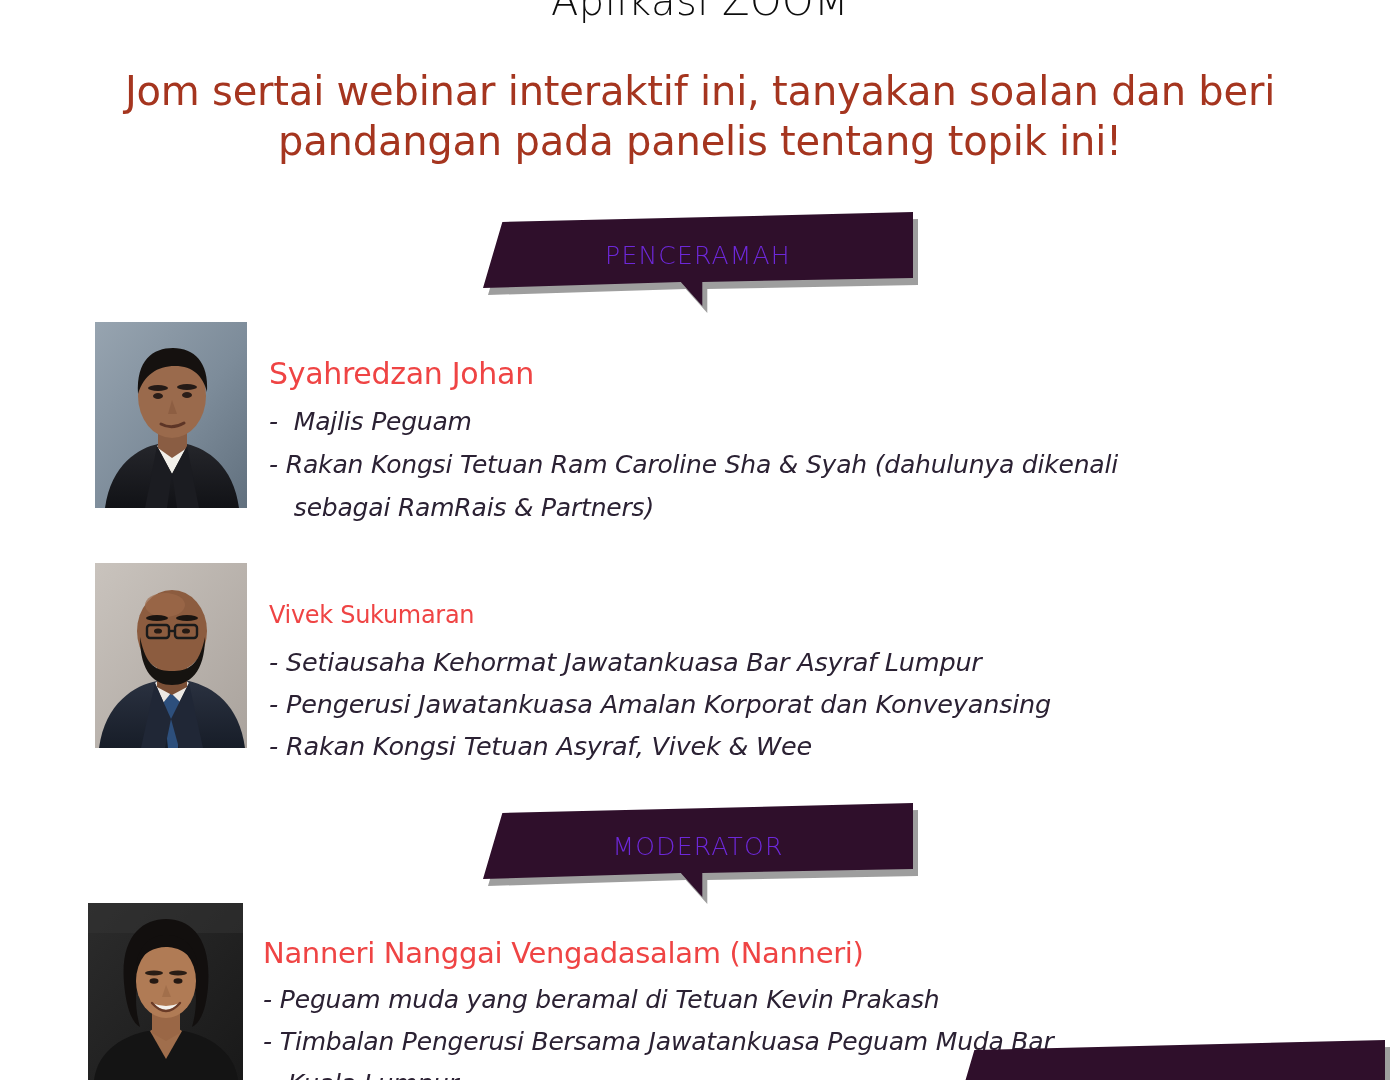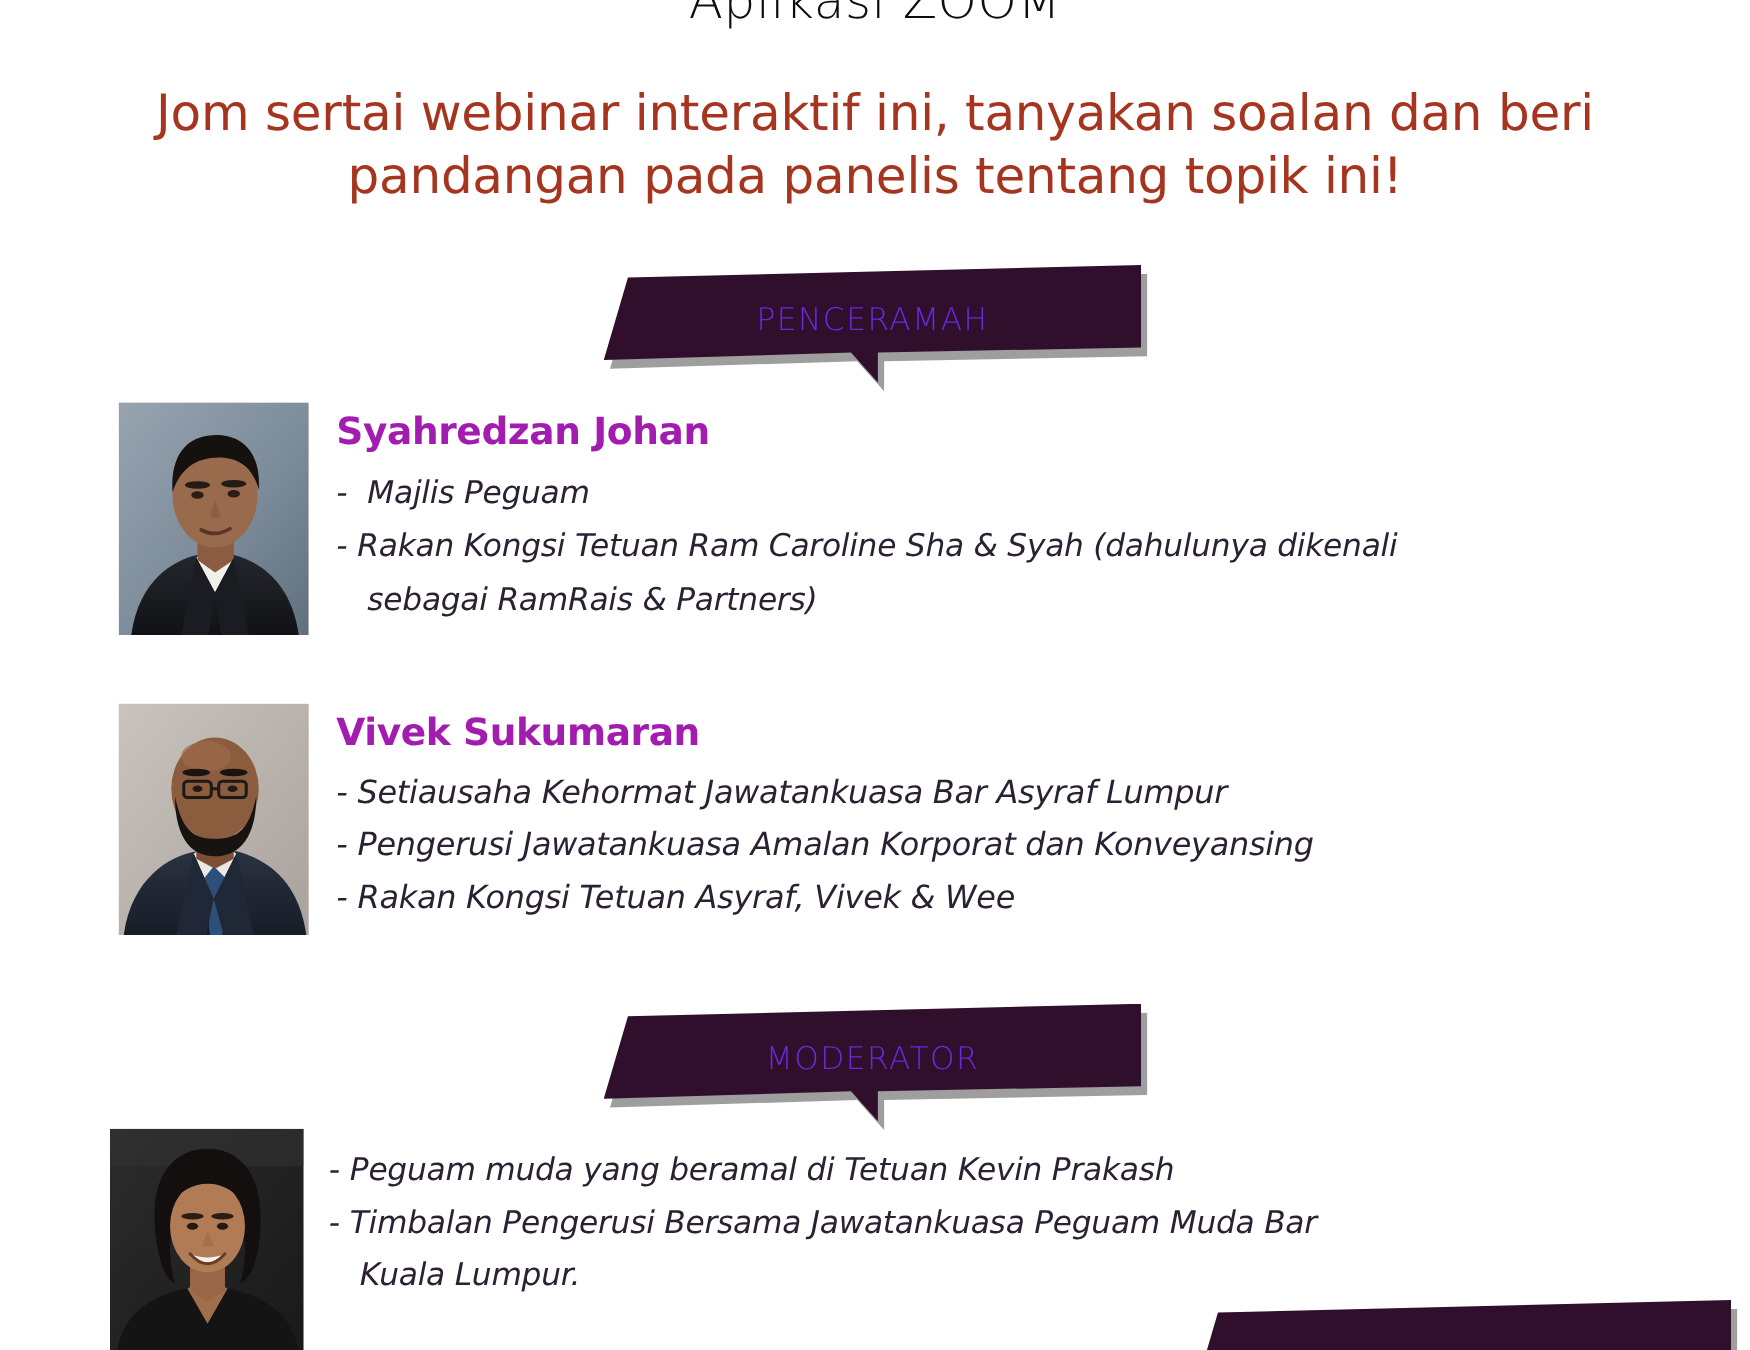--- a/index.html
+++ b/index.html
@@ -137,28 +137,29 @@
   .photo svg { display: block; width: 100%; height: 100%; }
 
   .person-text {
     margin-left: 22px;
     padding-top: 6px;
   }
   .p3 .person-text { margin-left: 20px; padding-top: 4px; }
 
   .person-name {
     font-family: "DejaVu Sans", sans-serif;
-    font-weight: bold;
+    font-weight: normal;
     font-size: 30px;
-    color: #a21caf;
+    color: #ef4444;
     letter-spacing: -0.3px;
     line-height: 36px;
     white-space: nowrap;
-  }
-  .p2 .person-name { font-size: 30px; }
+    margin-top: 28px;
+  }
+  .p2 .person-name { font-size: 24px; }
   .p3 .person-name { font-size: 29px; }
 
   .bullets {
     margin-top: 8px;
   }
   .bullet {
     display: flex;
     color: #2B2133;
     font-family: "DejaVu Sans", sans-serif;
     font-style: italic;
@@ -352,20 +353,21 @@
         <ellipse cx="66" cy="78" rx="4.5" ry="2.8" fill="#241812"></ellipse>
         <ellipse cx="90" cy="78" rx="4.5" ry="2.8" fill="#241812"></ellipse>
 
         <path d="M78 82 L74 94 L83 94 Z" fill="#9a6745" opacity=".6"></path>
 
         <path d="M64 100 Q78 114 92 100 Q78 106 64 100 Z" fill="#f4f1ec"></path>
         <path d="M64 100 Q78 116 92 100" stroke="#6a3b27" stroke-width="2.4" fill="none" stroke-linecap="round"></path>
       </svg>
     </div>
     <div class="person-text">
+      <div class="person-name">Nanneri Nanggai Vengadasalam (Nanneri)</div>
       <div class="bullets">
         <div class="bullet">
           <span class="dash">-</span>
           <span class="btext">Peguam muda yang beramal di Tetuan Kevin Prakash</span>
         </div>
         <div class="bullet">
           <span class="dash">-</span>
           <span class="btext">
             <span>Timbalan Pengerusi Bersama Jawatankuasa Peguam Muda Bar</span>
             <span class="ln2">Kuala Lumpur.</span>

